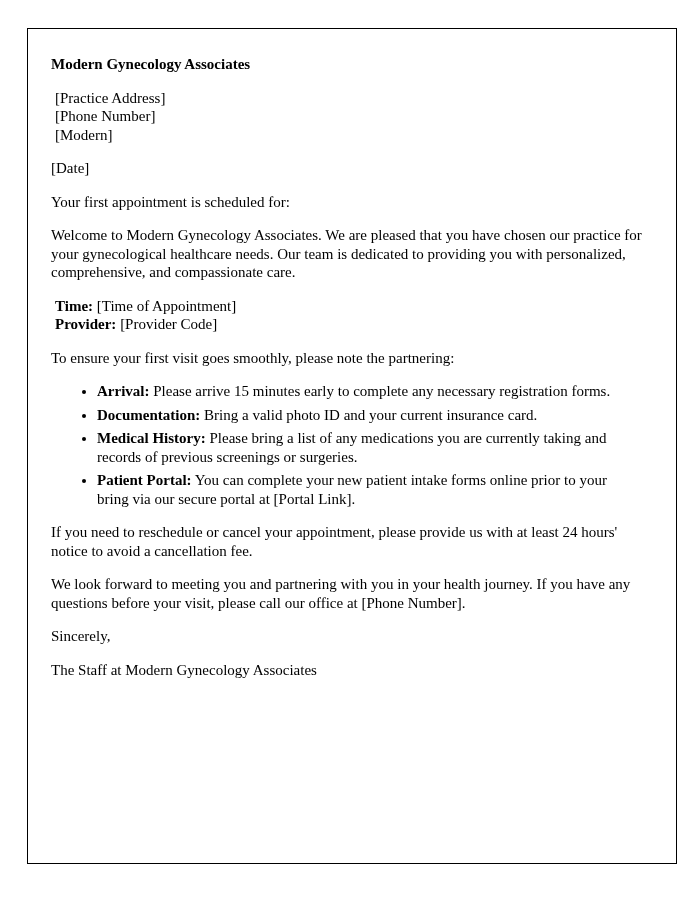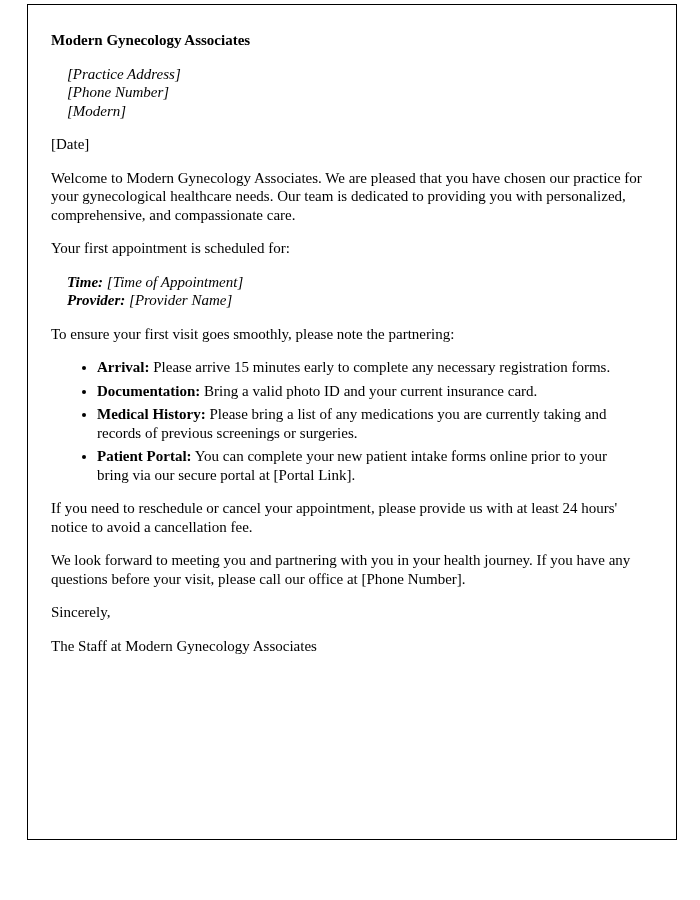--- a/index.html
+++ b/index.html
@@ -11,39 +11,38 @@
   body {
     width: 700px;
     height: 900px;
     position: relative;
     font-family: "Liberation Serif", serif;
     color: #000000;
   }
   .page {
     position: absolute;
     left: 27px;
-    top: 4px;
+    top: 28px;
     width: 650px;
     height: 836px;
     border: 1px solid #000000;
     background: #ffffff;
     padding: 26px 30px 20px 23px;
     font-size: 15px;
     line-height: 18.5px;
     overflow: hidden;
   }
   .page p {
     margin: 0 0 15px 0;
   }
   .tight p {
     margin: 0;
   }
   .tight {
-    margin: 0 0 15px 16px;
-    font-style: italic;
+    margin: 0 0 15px 4px;
   }
   .bold, strong {
     font-weight: bold;
   }
   ul.bullets {
     margin: 0 0 15px 0;
     padding-left: 41px;
   }
   ul.bullets li {
     margin: 5px;
@@ -59,27 +58,27 @@
 
   <div class="tight">
     <p>[Practice Address]</p>
     <p>[Phone Number]</p>
     <p>[Modern]</p>
   </div>
 
   <p>[Date]</p>
 
 
+  <p>Your first appointment is scheduled for:</p>
+
   <p>Welcome to Modern Gynecology Associates. We are pleased that you have chosen our practice for your gynecological healthcare needs. Our team is dedicated to providing you with personalized, comprehensive, and compassionate care.</p>
-
-  <p>Your first appointment is scheduled for:</p>
 
   <div class="tight">
     <p><strong>Time:</strong><span> [Time of Appointment]</span></p>
-    <p><strong>Provider:</strong><span> [Provider Name]</span></p>
+    <p><strong>Provider:</strong><span> [Provider Code]</span></p>
   </div>
 
   <p>To ensure your first visit goes smoothly, please note the partnering:</p>
 
   <ul class="bullets">
     <li><strong>Arrival:</strong><span> Please arrive 15 minutes early to complete any necessary registration forms.</span></li>
     <li><strong>Documentation:</strong><span> Bring a valid photo ID and your current insurance card.</span></li>
     <li><strong>Medical History:</strong><span> Please bring a list of any medications you are currently taking and records of previous screenings or surgeries.</span></li>
     <li><strong>Patient Portal:</strong><span> You can complete your new patient intake forms online prior to your bring via our secure portal at [Portal Link].</span></li>
   </ul>

